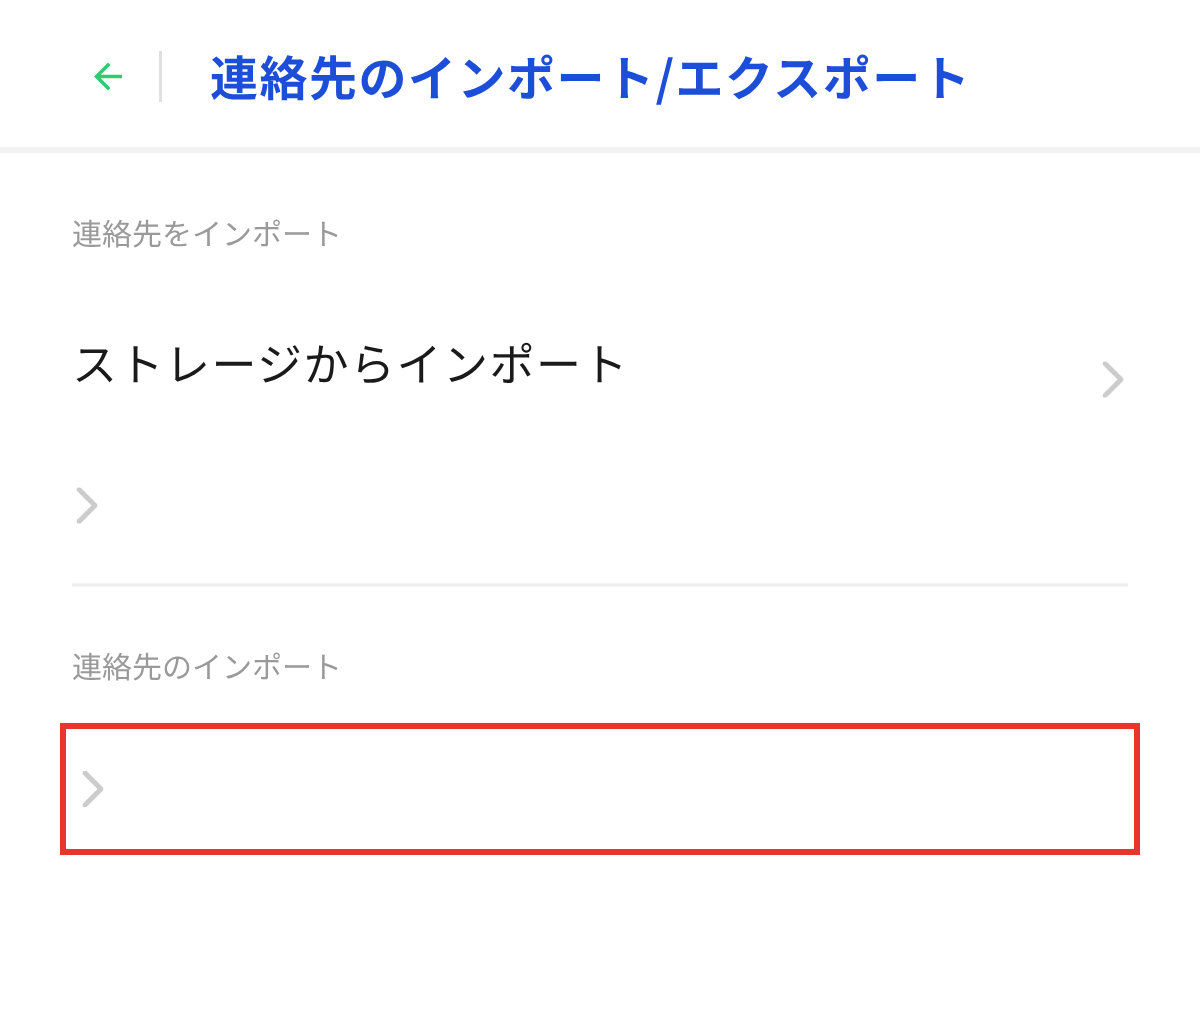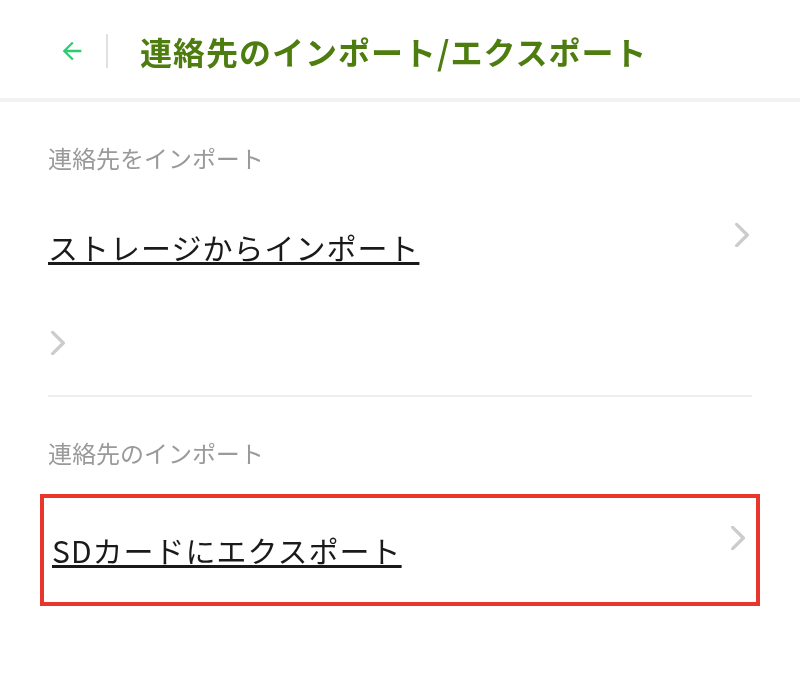--- a/index.html
+++ b/index.html
@@ -36,35 +36,34 @@
     .divider-vertical {
       width: 2px;
       height: 34px;
       background: #e0e0e0;
       margin-right: 32px;
     }
     .title {
       font-size: 32px;
       font-weight: 700;
       letter-spacing: 1px;
-      color: #4d7c0f;
+      color: #1d4ed8;
     }
     .section-header {
       padding: 38px 48px 18px 48px;
-      font-size: 24px;
+      font-size: 20px;
       color: #9a9a9a;
       font-weight: 400;
     }
     .menu-item {
       display: flex;
-      align-items: flex-start;
+      align-items: flex-end;
       justify-content: space-between;
       padding: 32px 48px;
       cursor: pointer;
-      text-decoration: underline;
     }
     .menu-item-label {
       font-size: 30px;
       color: #1a1a1a;
       font-weight: 400;
       letter-spacing: 1px;
     }
     .chevron {
       width: 20px;
       height: 20px;
@@ -120,20 +119,19 @@
       </svg>
   </span>
 </div>
 
 <div class="section-divider"></div>
 
 <div class="section-header">連絡先のインポート</div>
 
 <div class="highlight-box">
   <div class="menu-item">
-    <span class="menu-item-label">SDカードにエクスポート</span>
     <span class="chevron">
       <svg viewBox="0 0 10 18">
           <path d="M1 1l8 8-8 8" stroke="#cccccc" stroke-width="2.5" fill="none" stroke-linecap="round" stroke-linejoin="round"></path>
         </svg>
     </span>
   </div>
 </div>
 
 </body></html>

